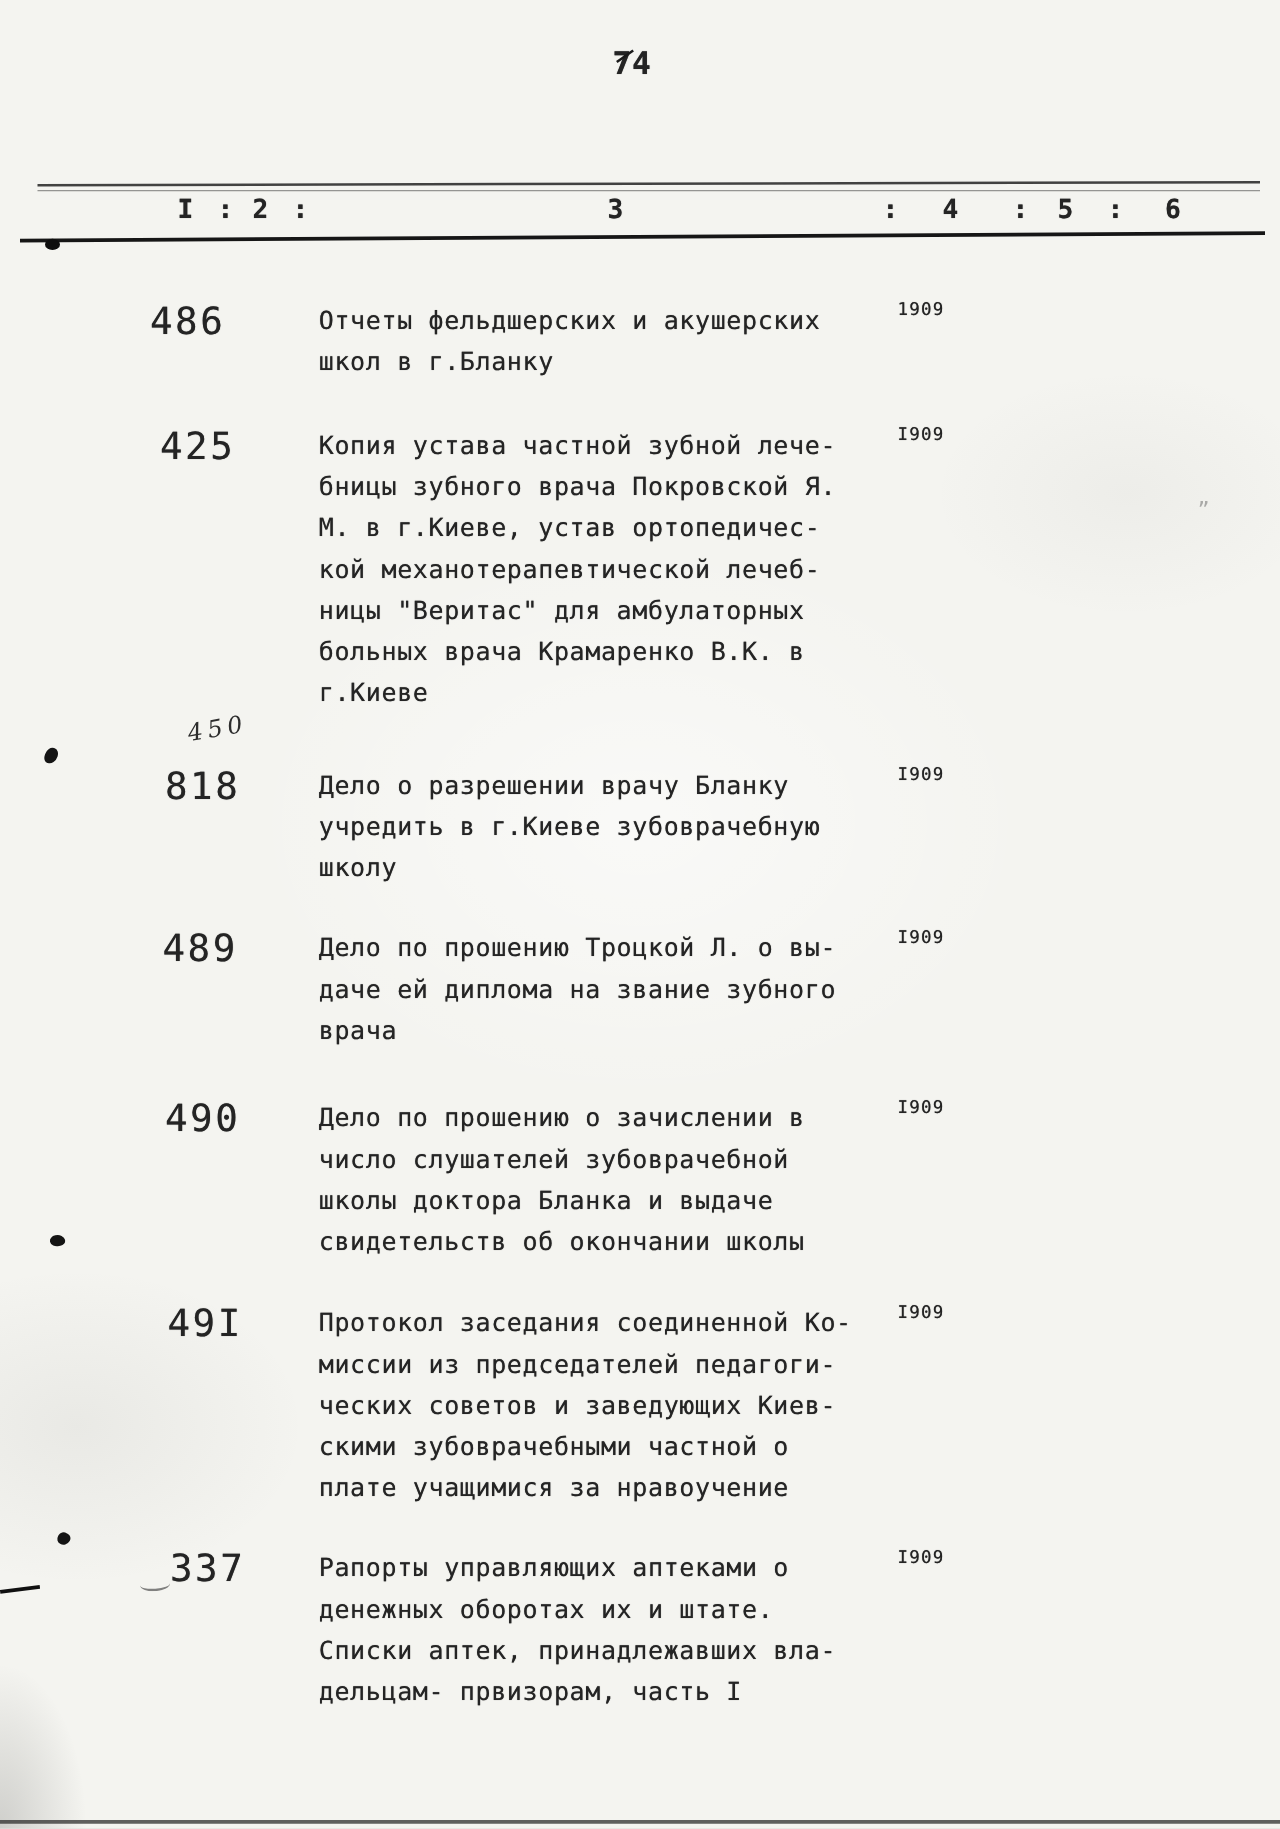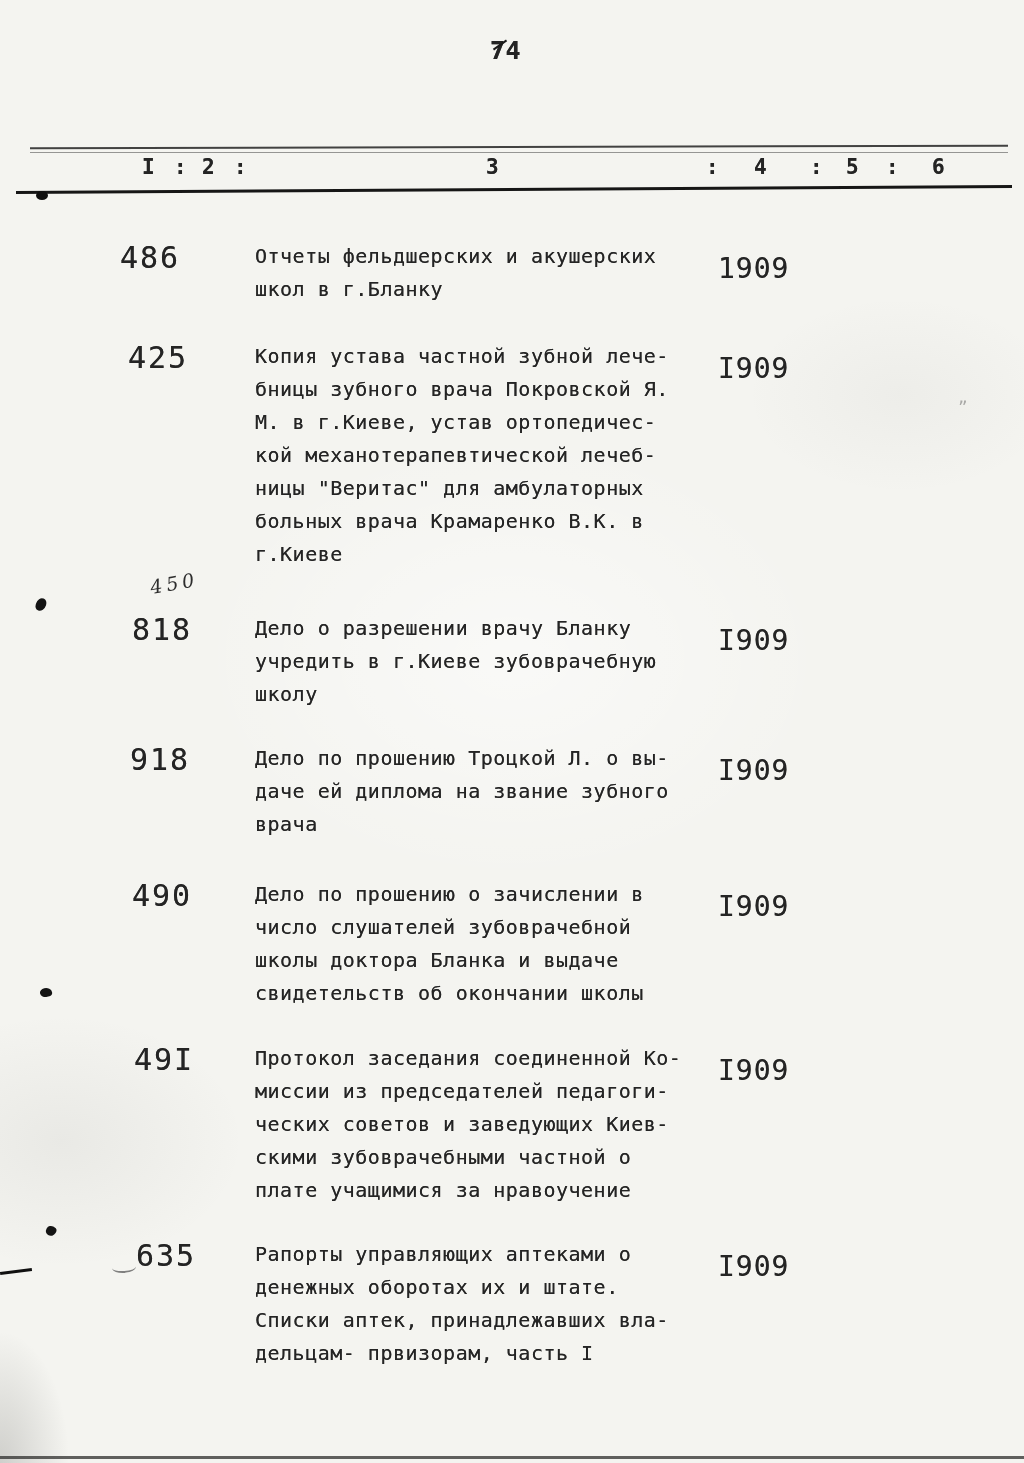--- a/index.html
+++ b/index.html
@@ -40,22 +40,22 @@
   .entry{position:absolute;left:0;width:1024px;}
   .entry-no{
     position:absolute;left:120px;top:0;width:80px;
     font-size:30px;letter-spacing:2px;
   }
   .entry-desc{
     position:absolute;left:255px;top:0;width:450px;
     font-size:20px;line-height:33px;white-space:pre-line;
   }
   .entry-year{
-    position:absolute;left:718px;top:12px;width:80px;
-    font-size:28px;letter-spacing:1px;
+    position:absolute;left:718px;top:0;width:80px;
+    font-size:14px;letter-spacing:1px;
   }
   .handwritten{
     position:absolute;left:150px;top:572px;
     font-family:"DejaVu Serif", serif;font-style:italic;
     font-size:19px;letter-spacing:4px;color:#2d2d2d;
     transform:rotate(-10deg);
   }
   .speck{position:absolute;background:#141414;}
   .speck-1{left:36px;top:598px;width:10px;height:13px;border-radius:55% 45% 60% 40%;transform:rotate(18deg);}
   .speck-2{left:40px;top:988px;width:12px;height:9px;border-radius:45% 60% 40% 55%;transform:rotate(-12deg);}
@@ -132,21 +132,21 @@
 
   <div class="entry" style="top:612px">
     <div class="entry-no typed" style="left:132px">818</div>
     <div class="entry-desc typed">Дело о разрешении врачу Бланку
 учредить в г.Киеве зубоврачебную
 школу</div>
     <div class="entry-year typed">I909</div>
   </div>
 
   <div class="entry" style="top:742px">
-    <div class="entry-no typed" style="left:130px">918</div>
+    <div class="entry-no typed" style="left:130px">489</div>
     <div class="entry-desc typed">Дело по прошению Троцкой Л. о вы-
 даче ей диплома на звание зубного
 врача</div>
     <div class="entry-year typed">I909</div>
   </div>
 
   <div class="entry" style="top:878px">
     <div class="entry-no typed" style="left:132px">490</div>
     <div class="entry-desc typed">Дело по прошению о зачислении в
 число слушателей зубоврачебной
@@ -159,21 +159,21 @@
     <div class="entry-no typed" style="left:134px">49I</div>
     <div class="entry-desc typed">Протокол заседания соединенной Ко-
 миссии из председателей педагоги-
 ческих советов и заведующих Киев-
 скими зубоврачебными частной о
 плате учащимися за нравоучение</div>
     <div class="entry-year typed">I909</div>
   </div>
 
   <div class="entry" style="top:1238px">
-    <div class="entry-no typed" style="left:136px">635</div>
+    <div class="entry-no typed" style="left:136px">337</div>
     <div class="entry-desc typed">Рапорты управляющих аптеками о
 денежных оборотах их и штате.
 Списки аптек, принадлежавших вла-
 дельцам- првизорам, часть I</div>
     <div class="entry-year typed">I909</div>
   </div>
 
   <div class="speck speck-1"></div>
   <div class="speck speck-2"></div>
   <div class="speck speck-3"></div>

